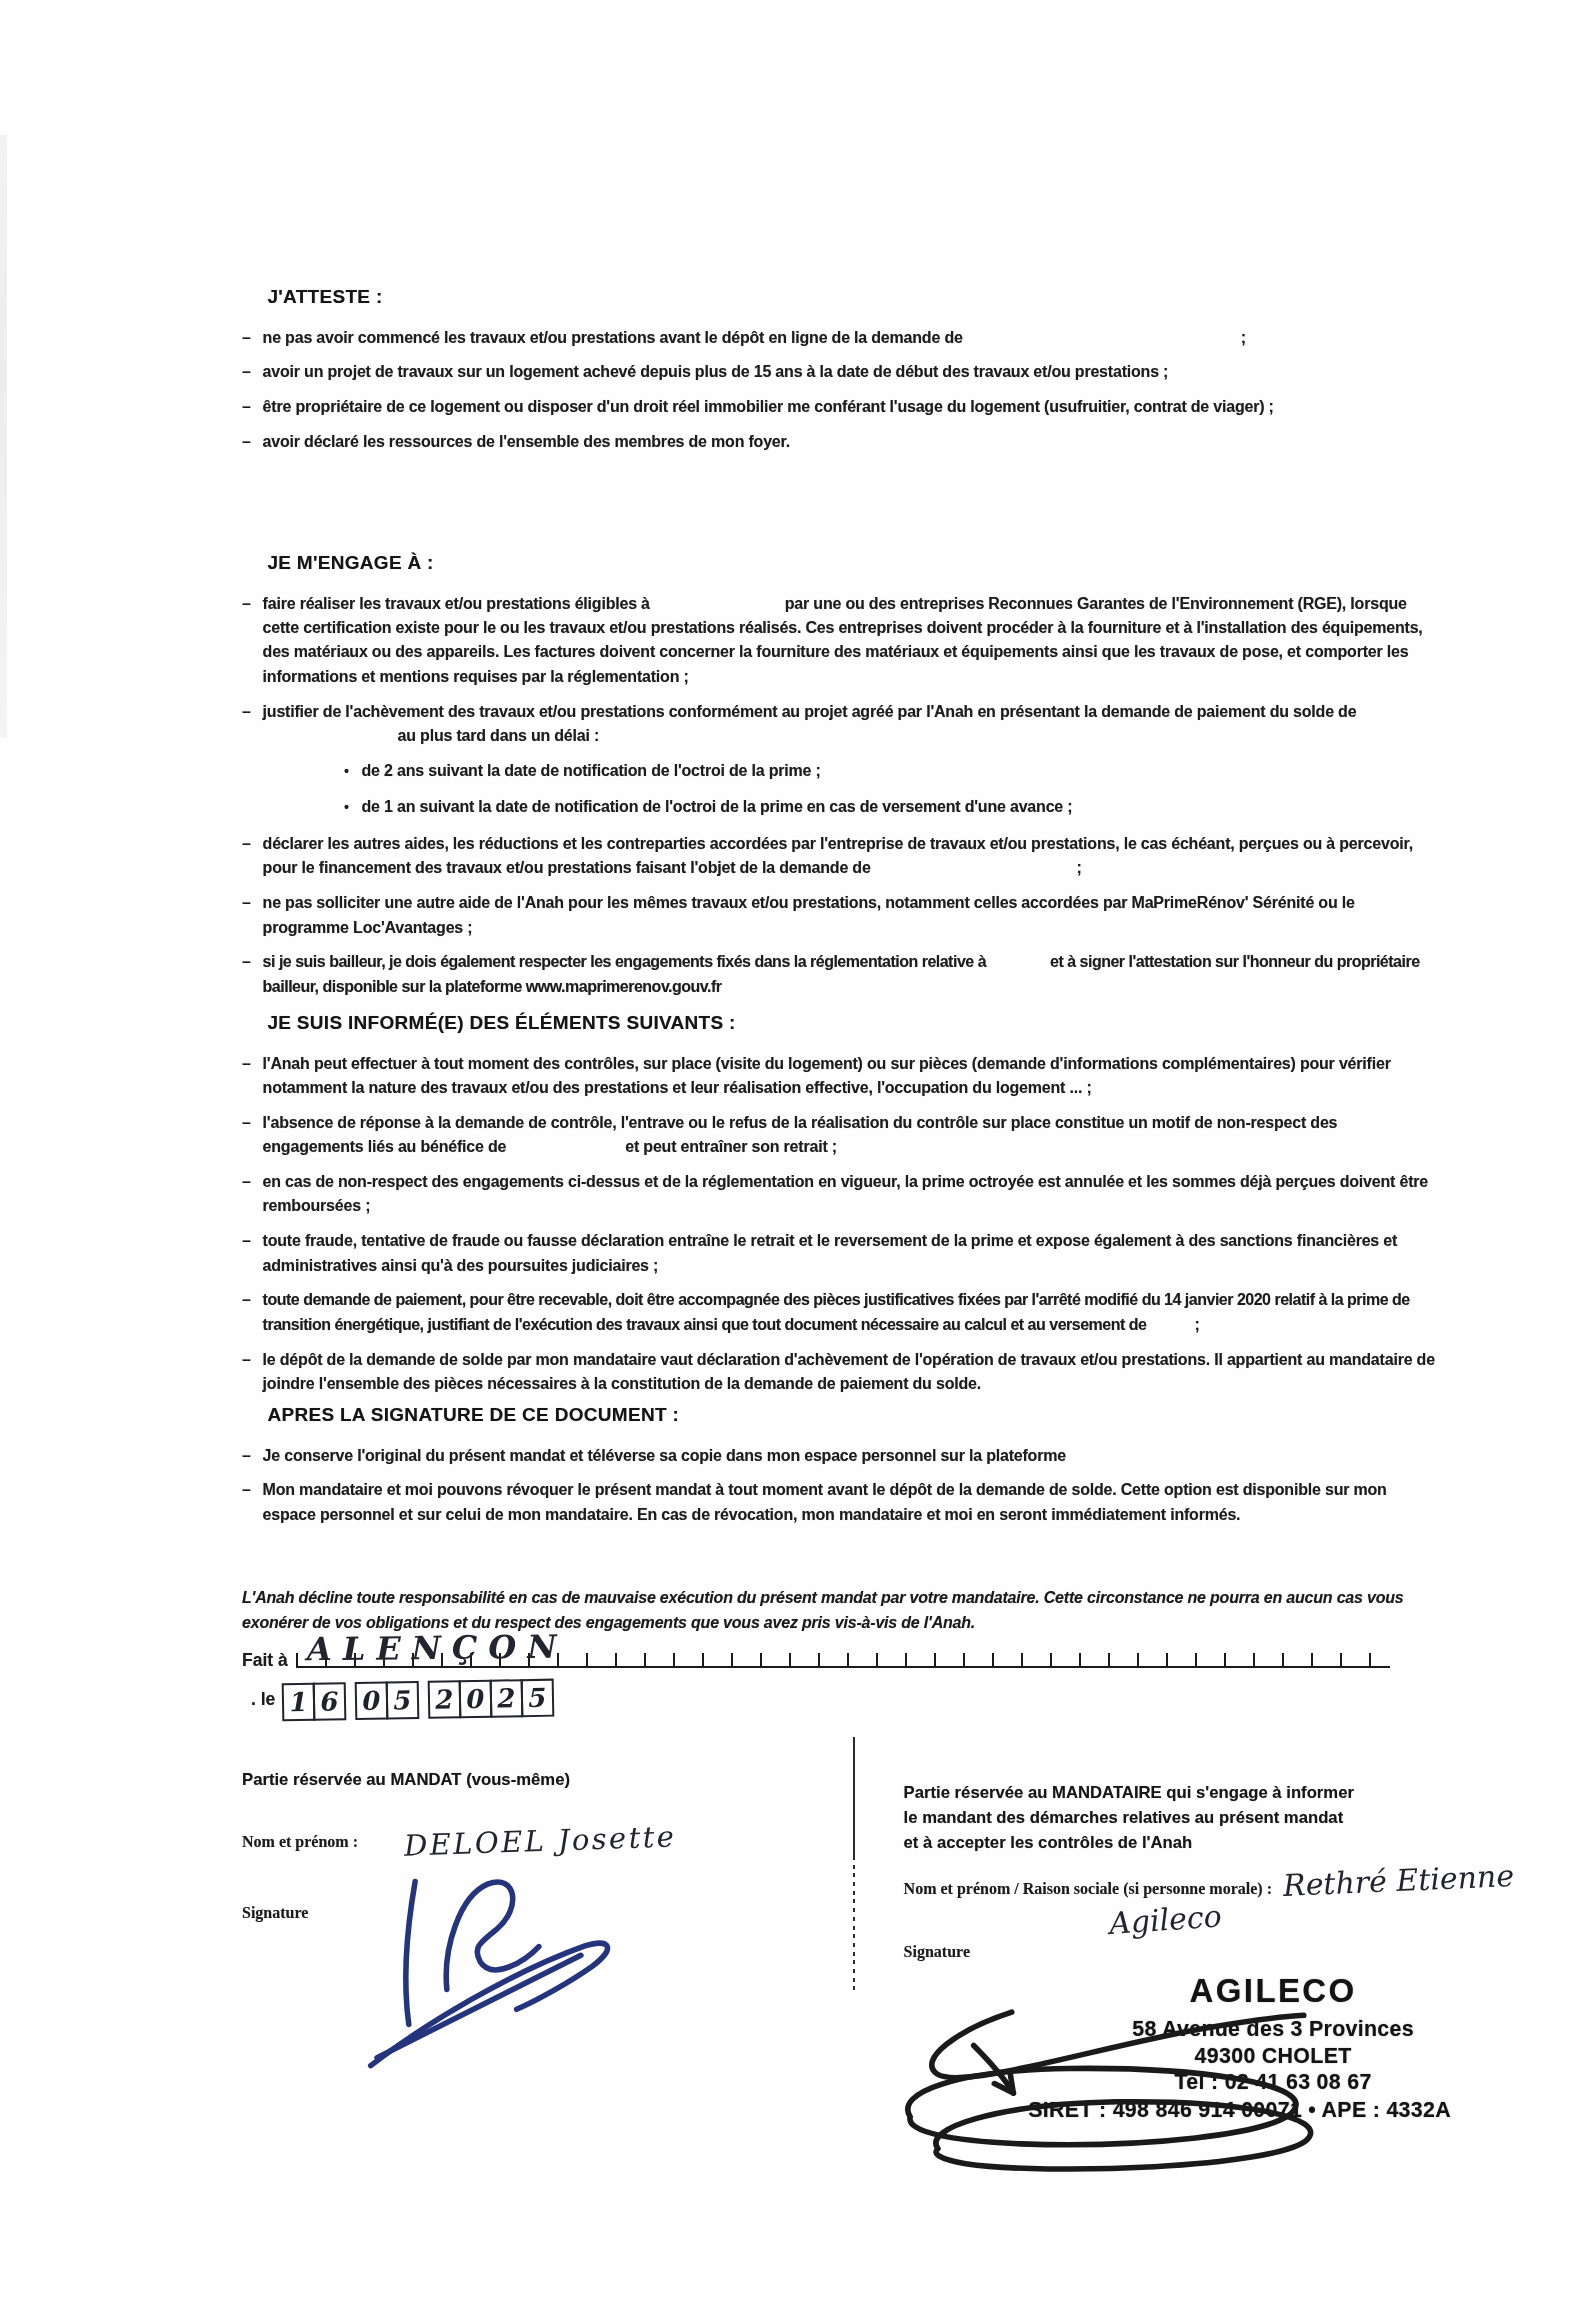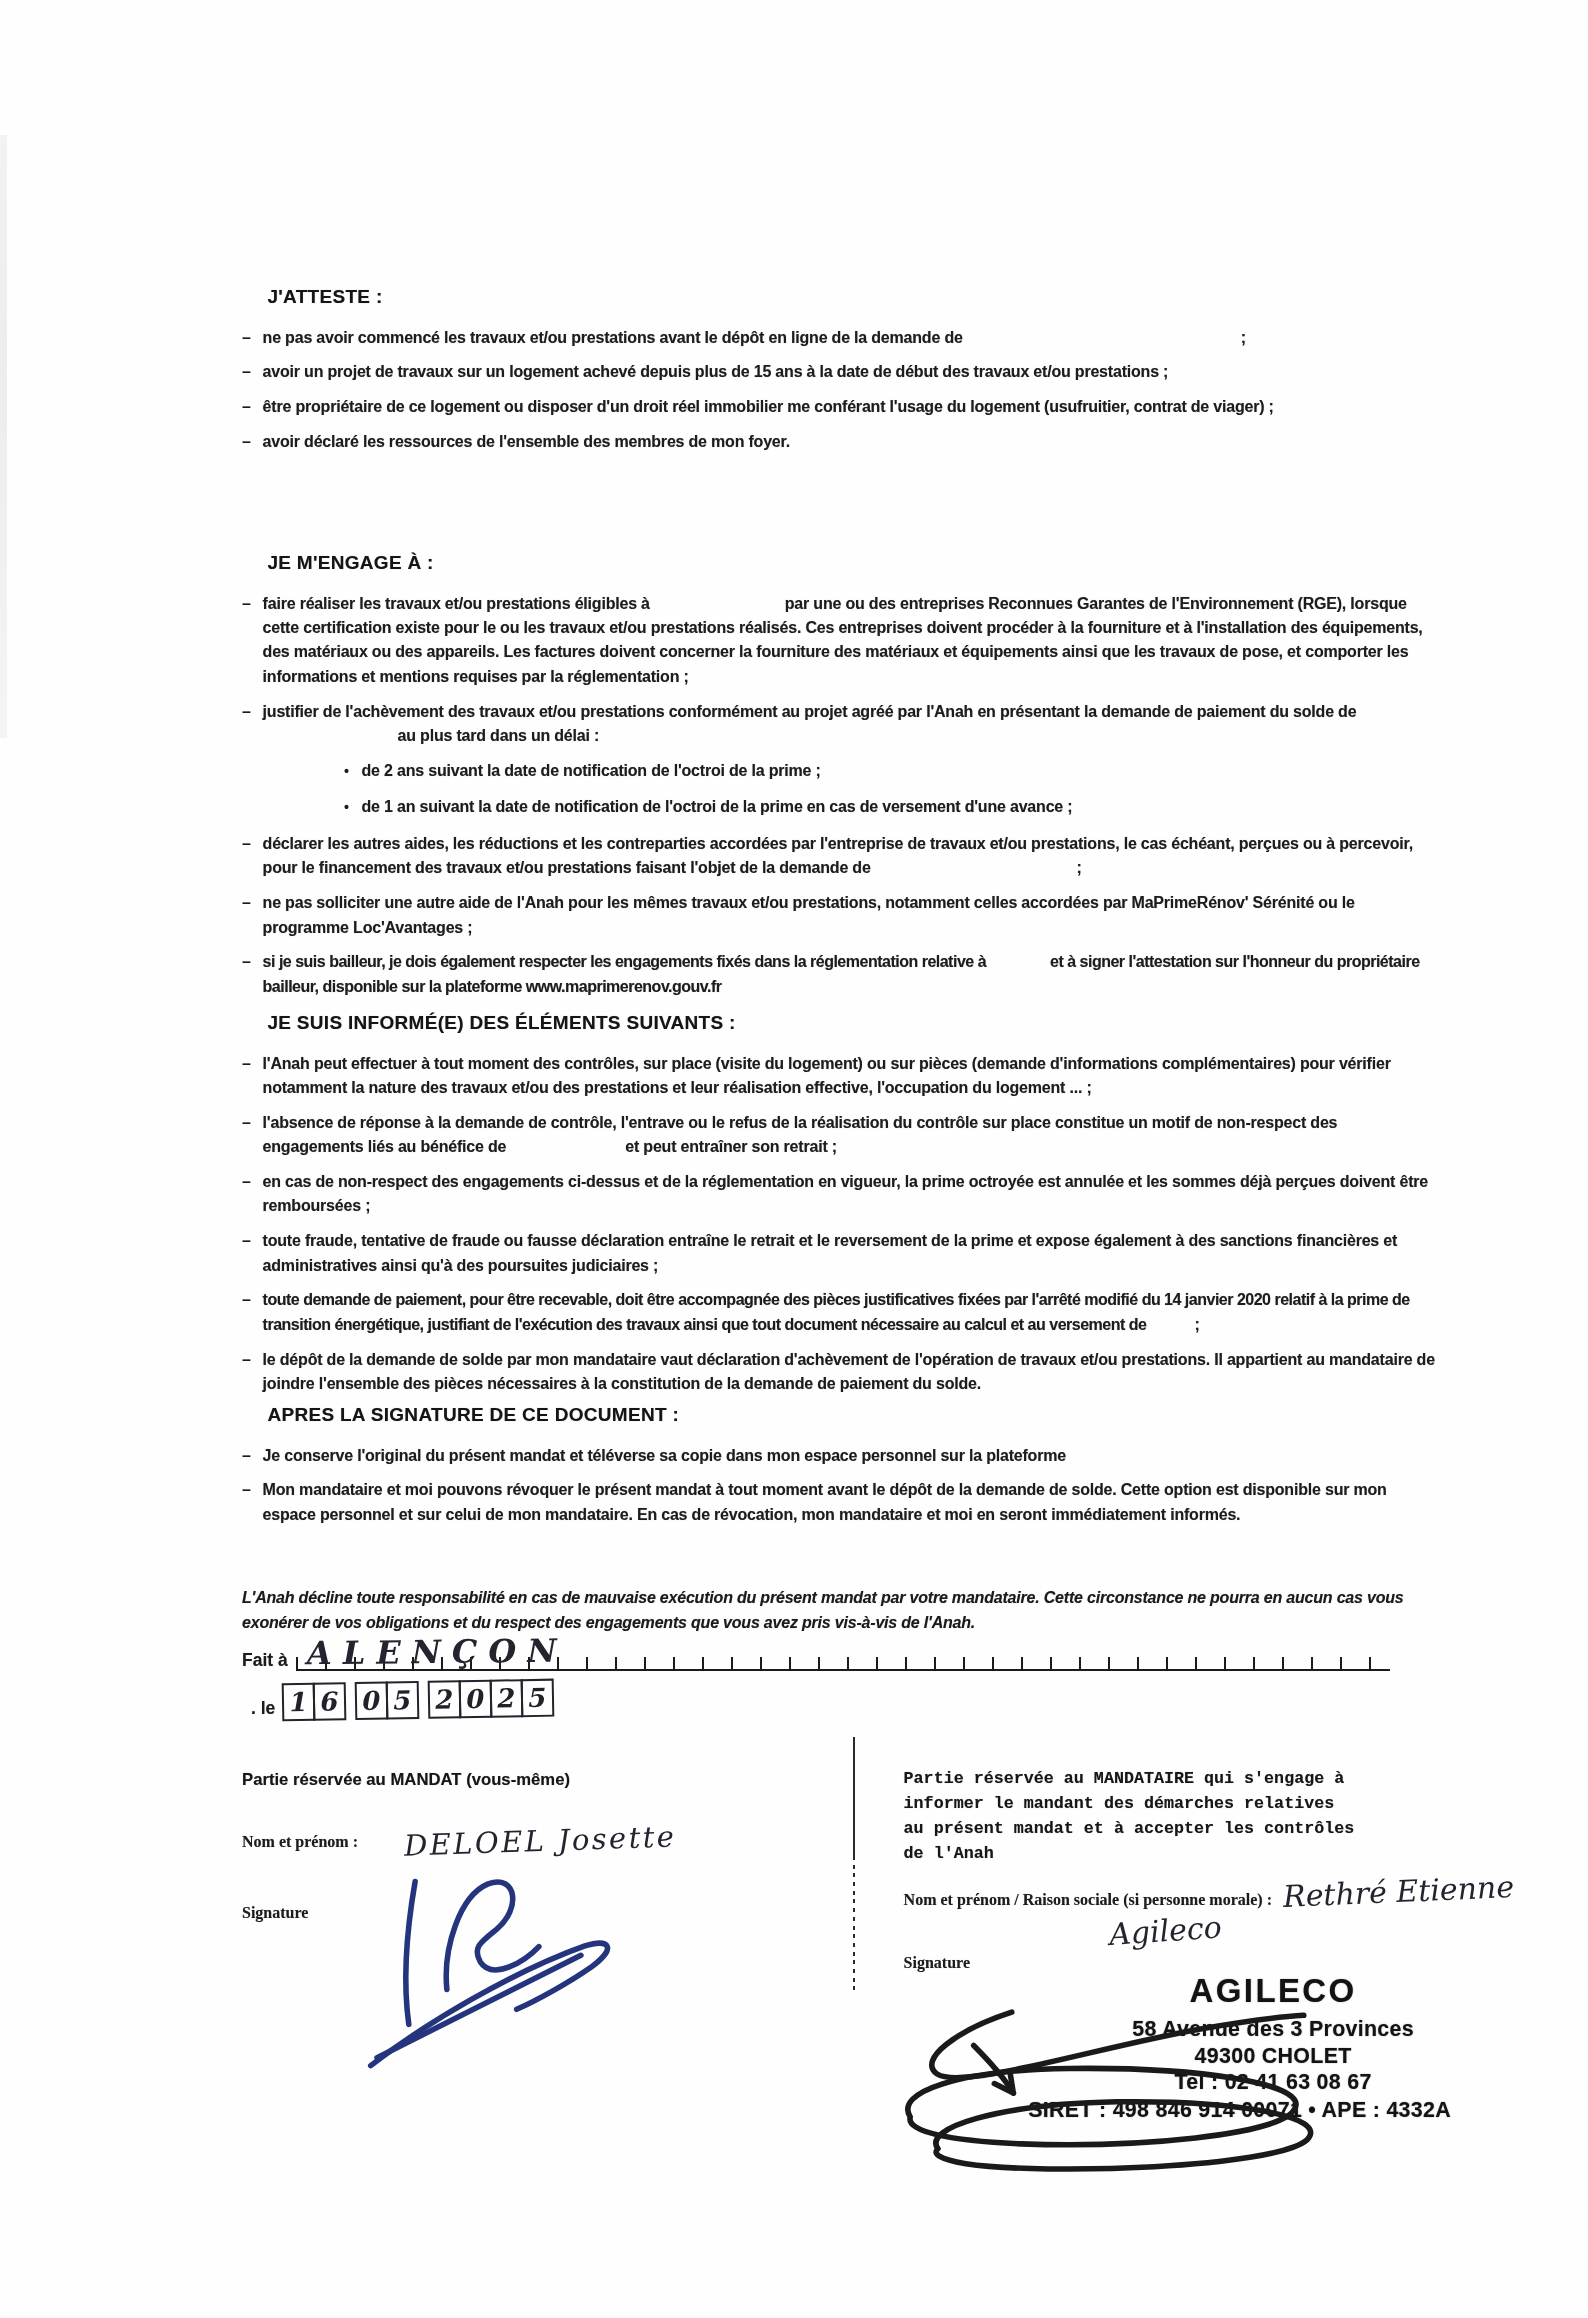--- a/index.html
+++ b/index.html
@@ -31,21 +31,21 @@
   .g170{width:135px} .g260{width:206px} .g350{width:278px}
 
   .disclaimer {
     position:absolute; left:242px; width:1199px; margin:0;
     font-size:16px; line-height:1.55; font-weight:bold; font-style:italic;
     letter-spacing:-0.2px; color:#1b1b1b; text-shadow:0 0 0.8px rgba(25,25,25,.45);
   }
 
   
   .fait { position:absolute; left:242px; width:1199px; }
-  .fait-row { display:flex; align-items:flex-end; }
+  .fait-row { display:flex; align-items:center; }
   .flabel { font-size:17.5px; font-weight:bold; white-space:nowrap; text-shadow:0 0 0.8px rgba(25,25,25,.4); }
   .comb {
     display:inline-block; position:relative; width:1094px; height:14.3px; margin-left:8px;
     border-bottom:2.4px solid #1b1b1b;
     background:repeating-linear-gradient(90deg,#1b1b1b 0 1.6px, transparent 1.6px 29px);
     padding-left:46px;
   }
   .hand { font-family:"DejaVu Serif", serif; font-style:italic; color:#23242f; }
   .hand-city {
     position:absolute; left:11px; top:-24px; font-size:32px; font-weight:bold;
@@ -67,21 +67,21 @@
   .divider { width:1.6px; margin-top:-22px; }
   .dv-solid { width:1.6px; height:119px; background:#2a2a2a; }
   .dv-dot { width:1.6px; height:139px;
     background:repeating-linear-gradient(#2a2a2a 0 4px, transparent 4px 8.7px); }
   .col-right { flex:1; position:relative; padding-left:49px; }
 
   .col-h {
     margin:8px 0 0 0; font-size:16.7px; font-weight:bold; line-height:1.5;
     color:#171717; text-shadow:0 0 0.8px rgba(25,25,25,.45);
   }
-  .col-right .col-h { width:457px; margin-top:7px;font-family:Liberation Mono, monospace; }
+  .col-right .col-h { width:457px; margin-top:21px; }
   .frow { display:flex; align-items:flex-start; }
   .flbl { font-size:16px; font-weight:bold; white-space:nowrap; text-shadow:0 0 0.8px rgba(25,25,25,.4);font-family:Liberation Serif, serif; }
   .row-name-l { margin-top:41px; }
   .row-sig-l  { margin-top:46px; }
   .hand-name-mandant {
     font-size:29px; letter-spacing:2.4px; margin-left:46px; margin-top:-9.5px;
     transform:rotate(-2deg); white-space:nowrap;
   }
   .row-name-r { margin-top:19px;align-items:flex-end; }
   .hand-name-mandataire {

